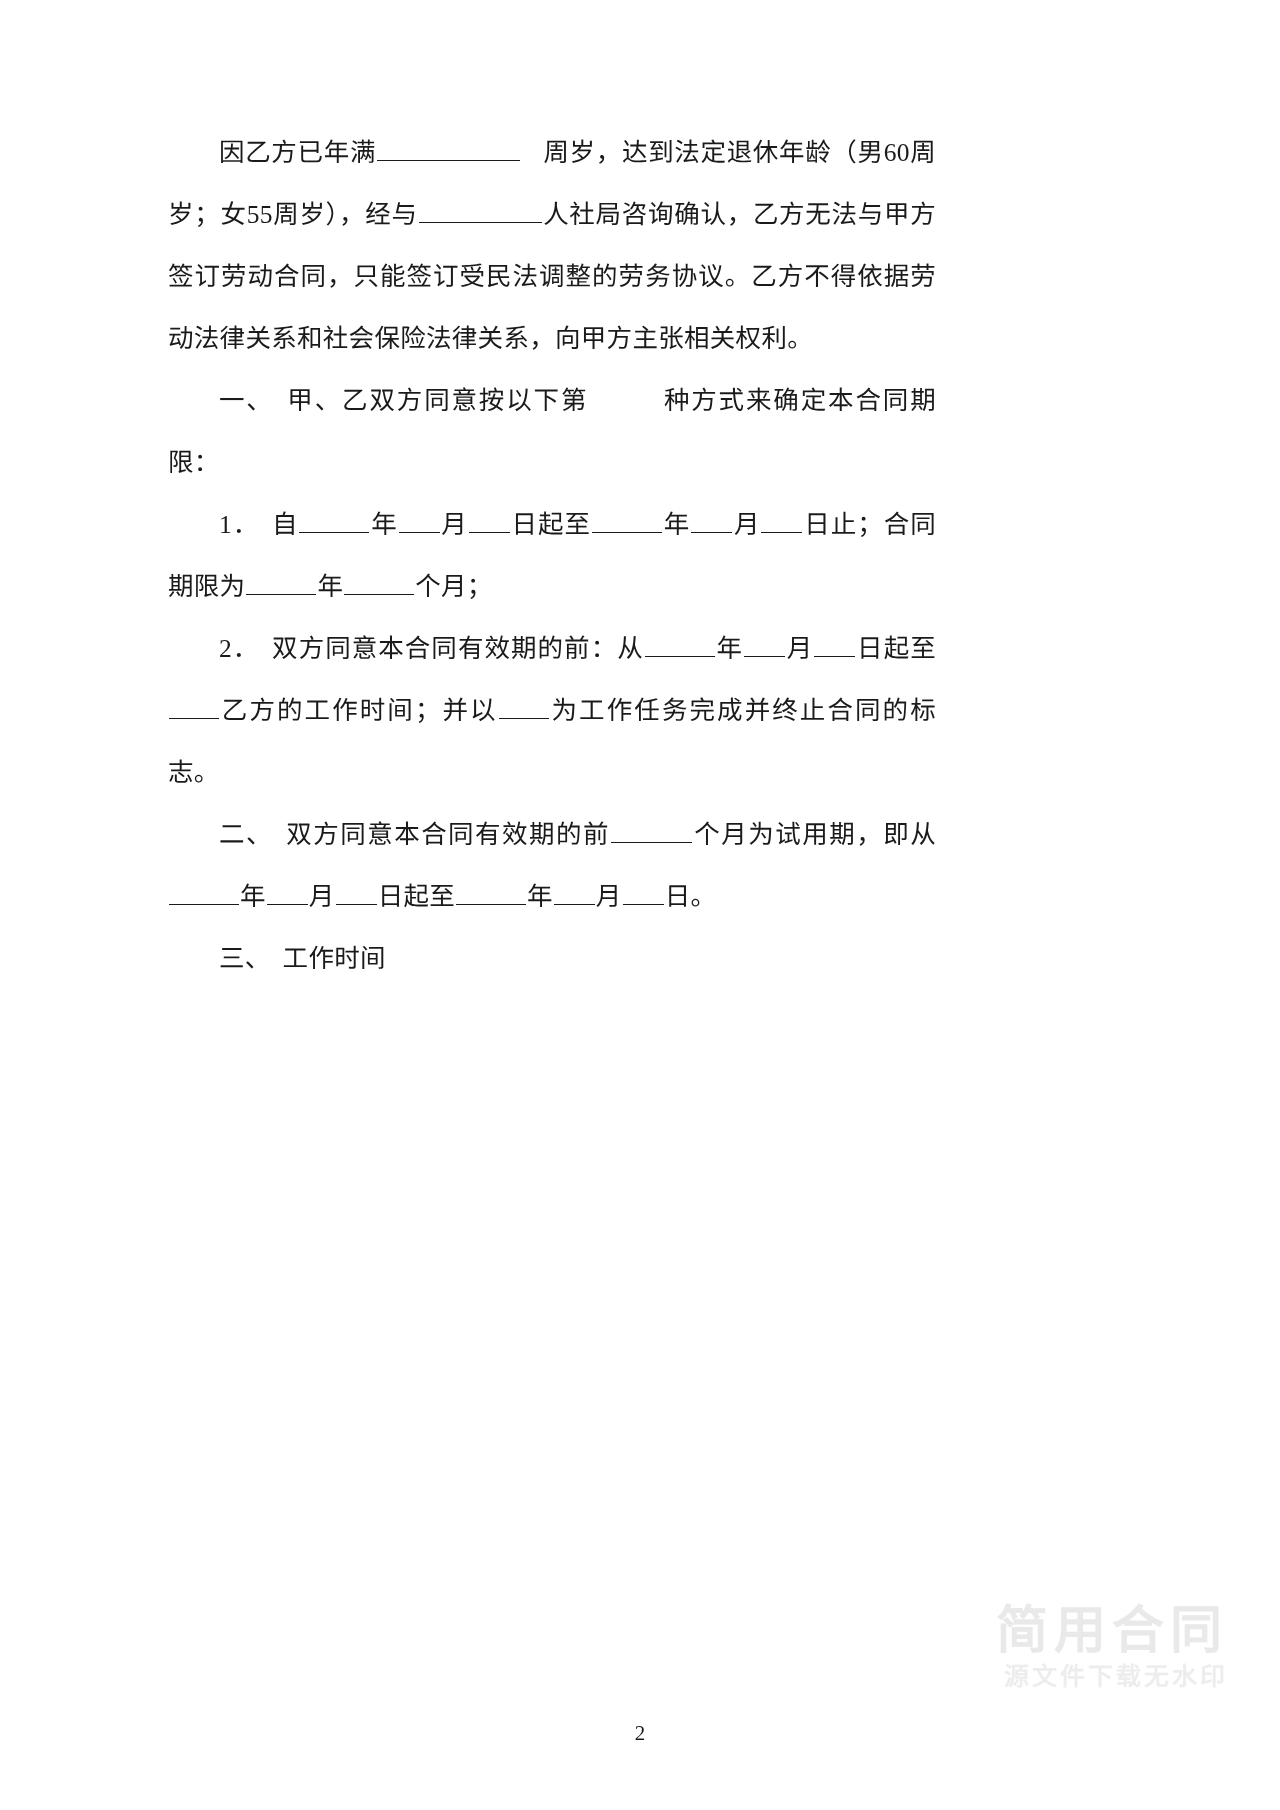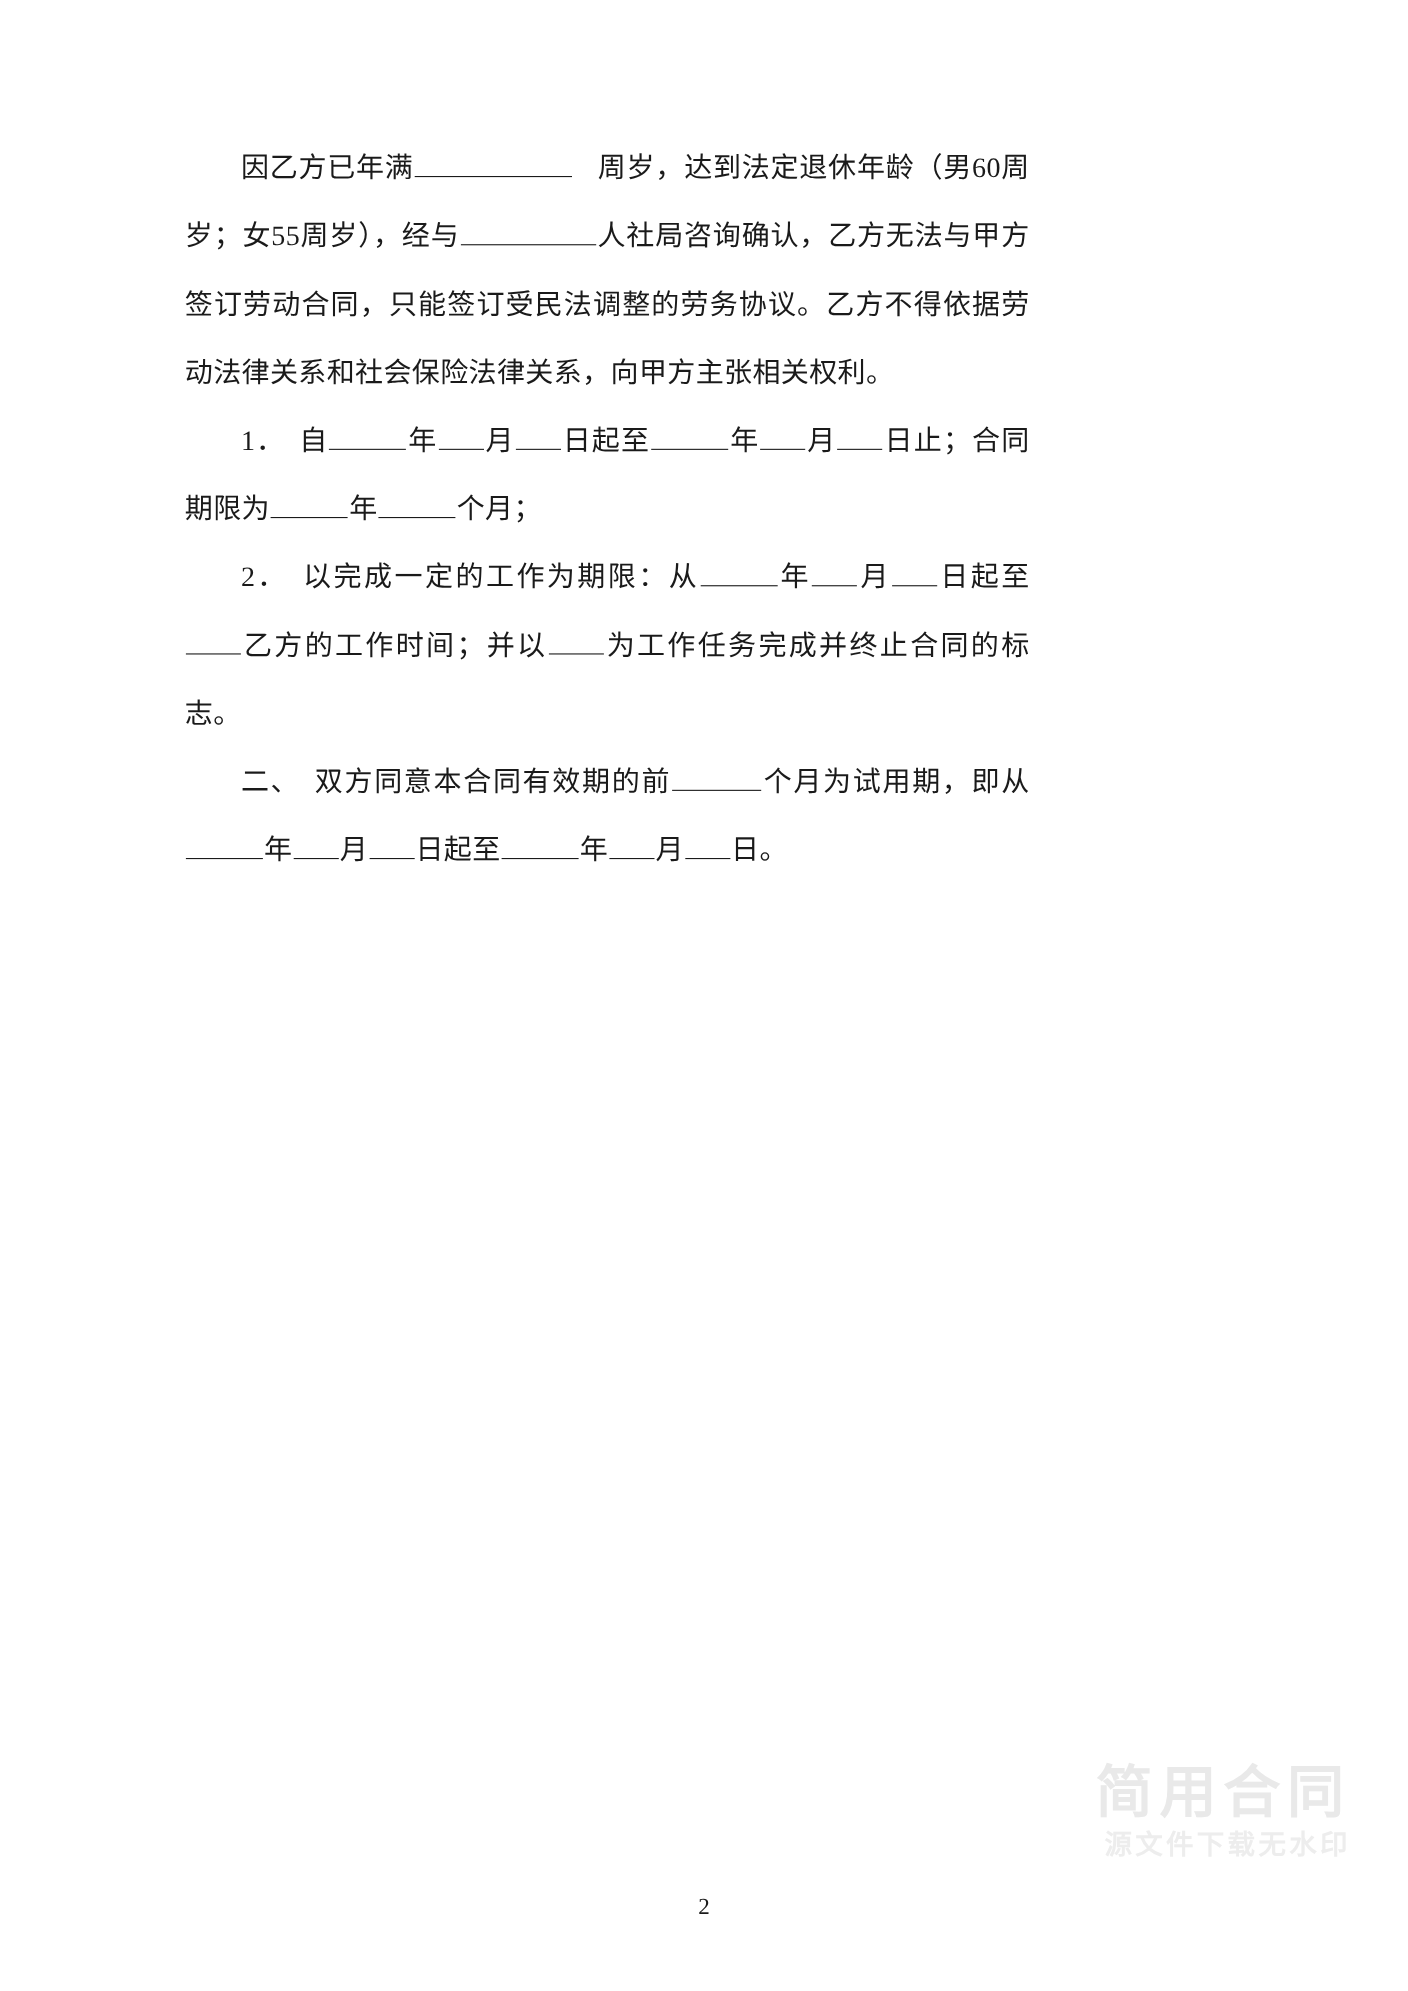--- a/index.html
+++ b/index.html
@@ -133,27 +133,29 @@
   <div class="watermark">
     <div class="wm-main">简用合同</div>
     <div class="wm-sub">源文件下载无水印</div>
   </div>
 
   <div class="content">
 
     <p class="para indent"><span>因乙方已年满</span><span class="blank w-xxl"></span><span class="marker-gap wide"></span><span>周岁，达到法定退休年龄（男60周岁；女55周岁），经与</span><span class="blank w-xl"></span><span>人社局咨询确认，乙方无法与甲方签订劳动合同，只能签订受民法调整的劳务协议。乙方不得依据劳动法律关系和社会保险法律关系，向甲方主张相关权利。</span></p>
 
 
+    <p class="para indent"><span>一、</span><span class="marker-gap"></span><span>甲、乙双方同意按以下第</span><span class="gap"></span><span>种方式来确定本合同期限：</span></p>
 
     <p class="para indent"><span>1．</span><span class="marker-gap"></span><span>自</span><span class="blank w-md"></span><span>年</span><span class="blank w-xs"></span><span>月</span><span class="blank w-xs"></span><span>日起至</span><span class="blank w-md"></span><span>年</span><span class="blank w-xs"></span><span>月</span><span class="blank w-xs"></span><span>日止；合同期限为</span><span class="blank w-md"></span><span>年</span><span class="blank w-md"></span><span>个月；</span></p>
 
-    <p class="para indent"><span>2．</span><span class="marker-gap"></span><span>以完成一定的工作为期限：从</span><span class="blank w-md"></span><span>年</span><span class="blank w-xs"></span><span>月</span><span class="blank w-xs"></span><span>日起至</span><span class="blank w-sm"></span><span>乙方的工作时间；并以</span><span class="blank w-sm"></span><span>为工作任务完成并终止合同的标志。</span></p>
+    <p class="para indent"><span>2．</span><span class="marker-gap"></span><span>双方同意本合同有效期的前：从</span><span class="blank w-md"></span><span>年</span><span class="blank w-xs"></span><span>月</span><span class="blank w-xs"></span><span>日起至</span><span class="blank w-sm"></span><span>乙方的工作时间；并以</span><span class="blank w-sm"></span><span>为工作任务完成并终止合同的标志。</span></p>
 
     <p class="para indent"><span>二、</span><span class="marker-gap"></span><span>双方同意本合同有效期的前</span><span class="blank w-lg"></span><span>个月为试用期，即从</span><span class="blank w-md"></span><span>年</span><span class="blank w-xs"></span><span>月</span><span class="blank w-xs"></span><span>日起至</span><span class="blank w-md"></span><span>年</span><span class="blank w-xs"></span><span>月</span><span class="blank w-xs"></span><span>日。</span></p>
 
+    <p class="para indent"><span>三、</span><span class="marker-gap"></span><span>工作时间</span></p>
 
 
 
 
   </div>
 
   <div class="page-number">2</div>
 
 </div>
 

